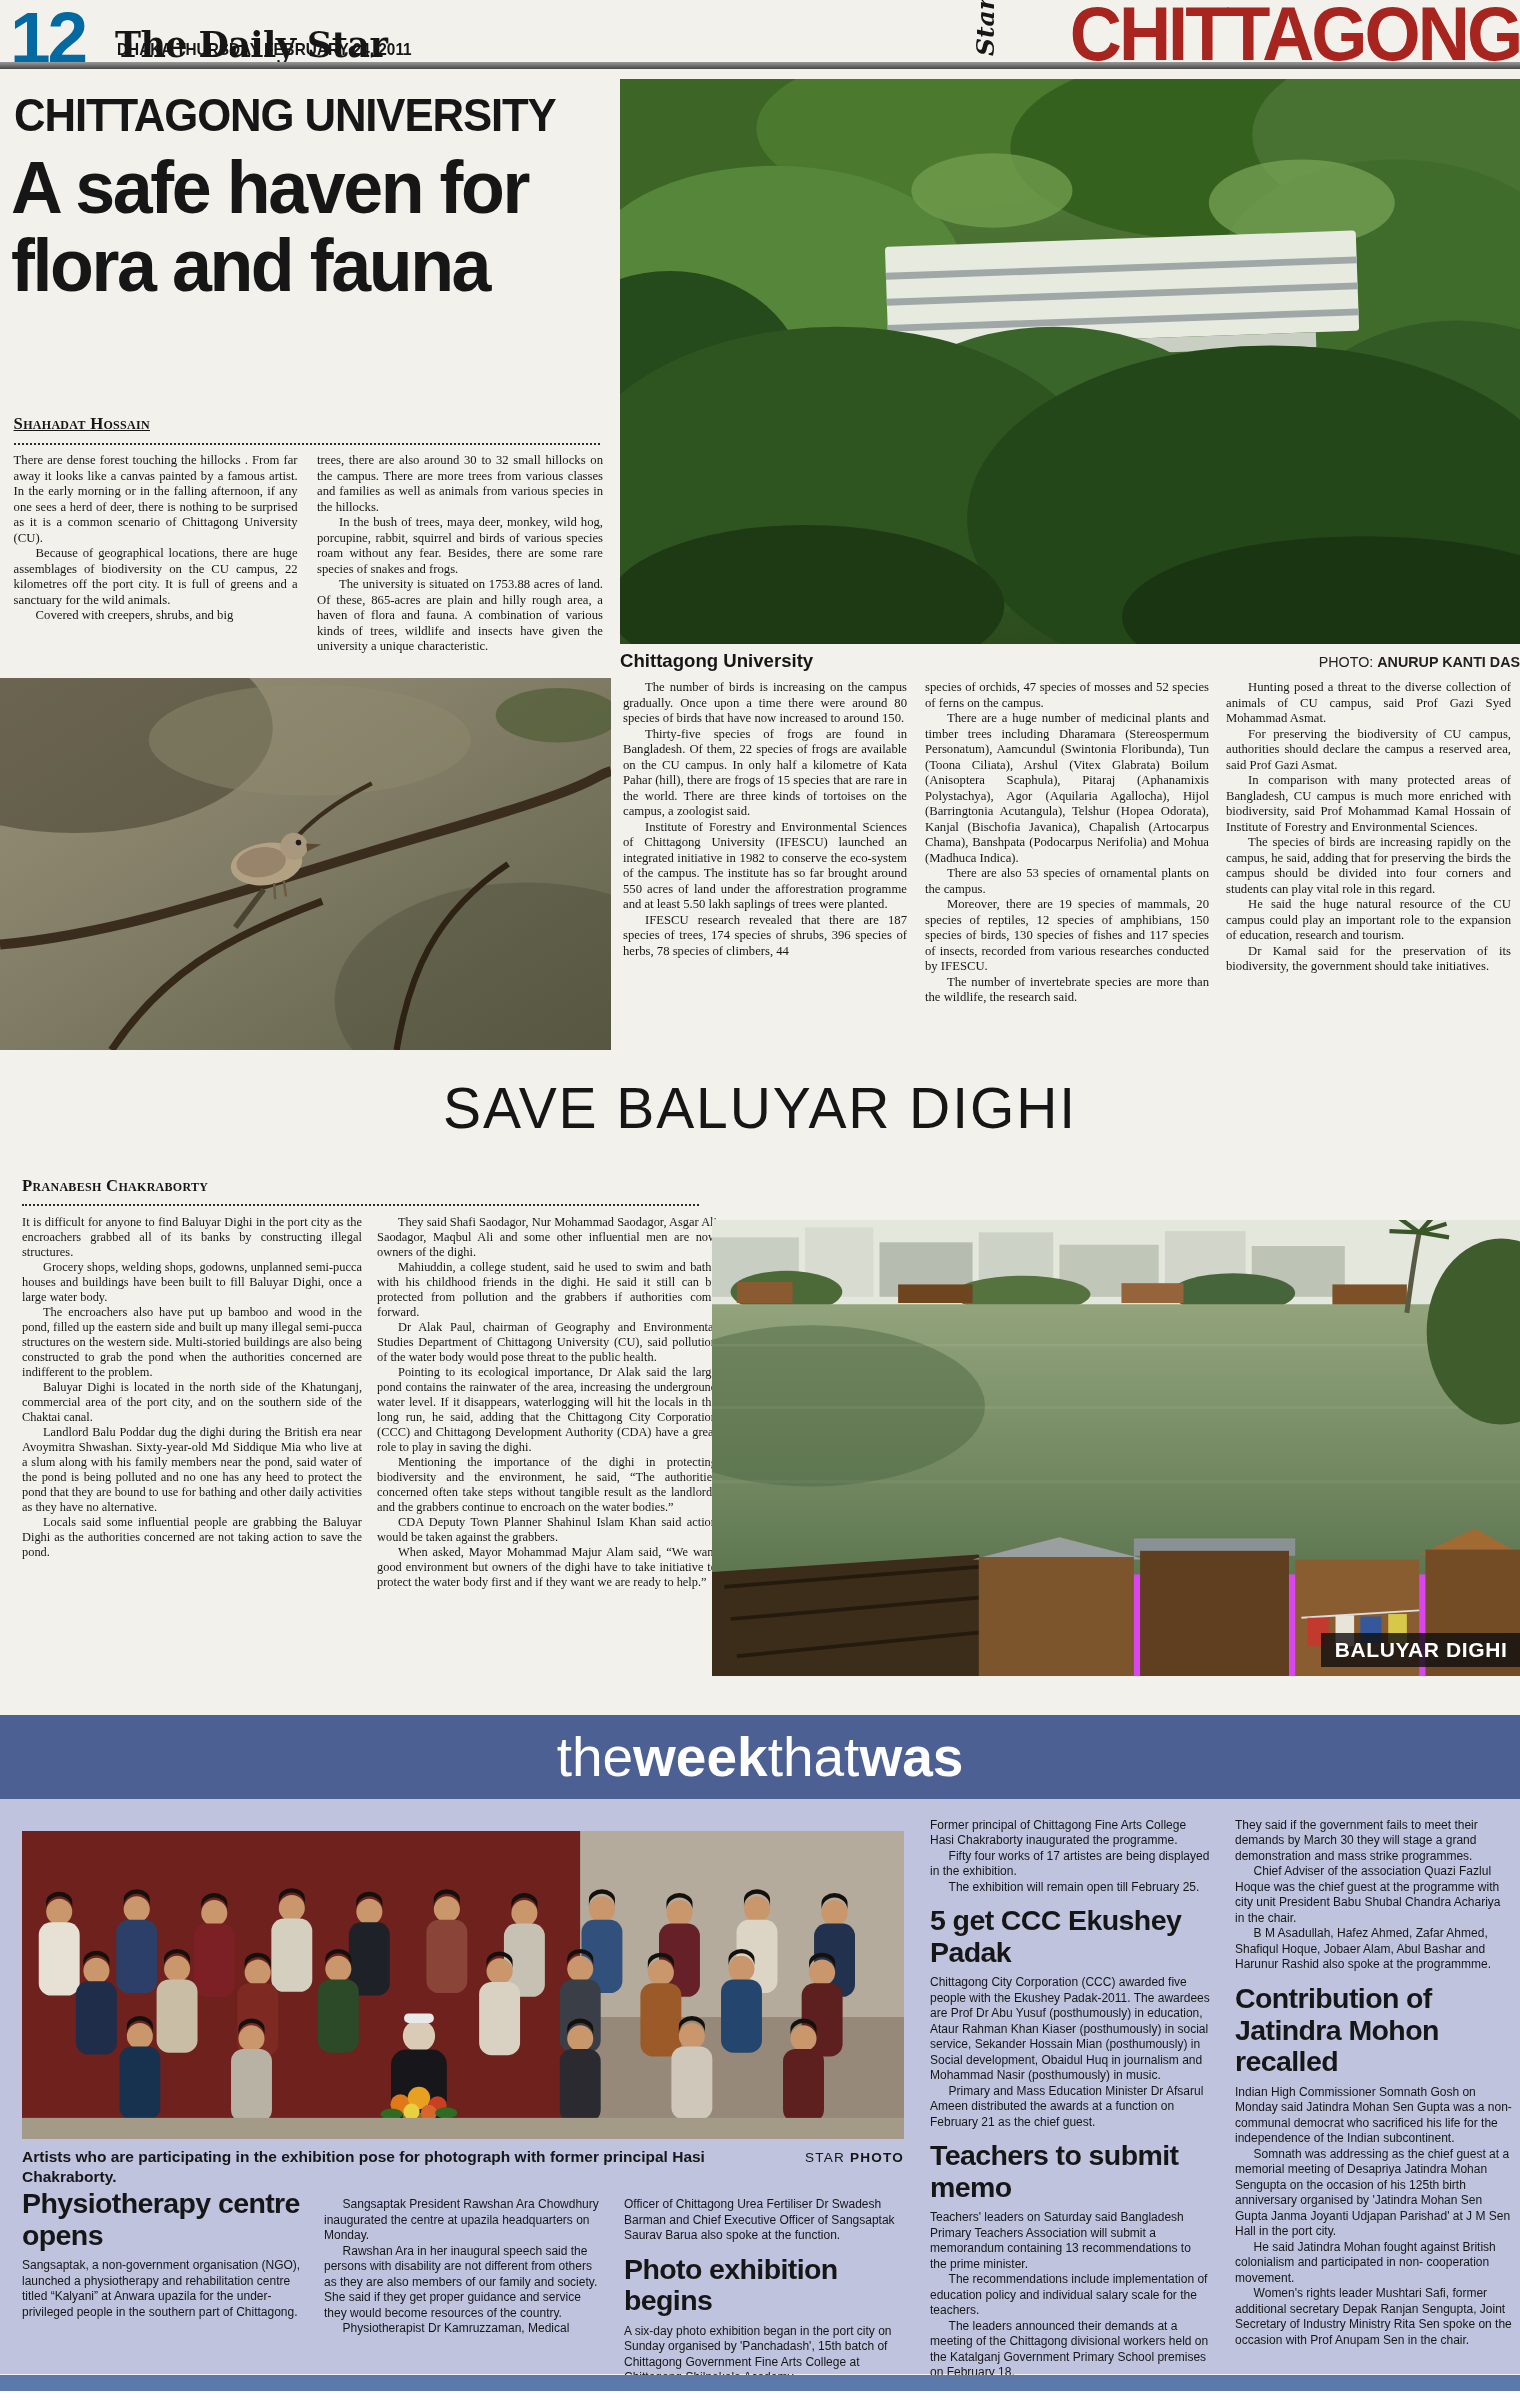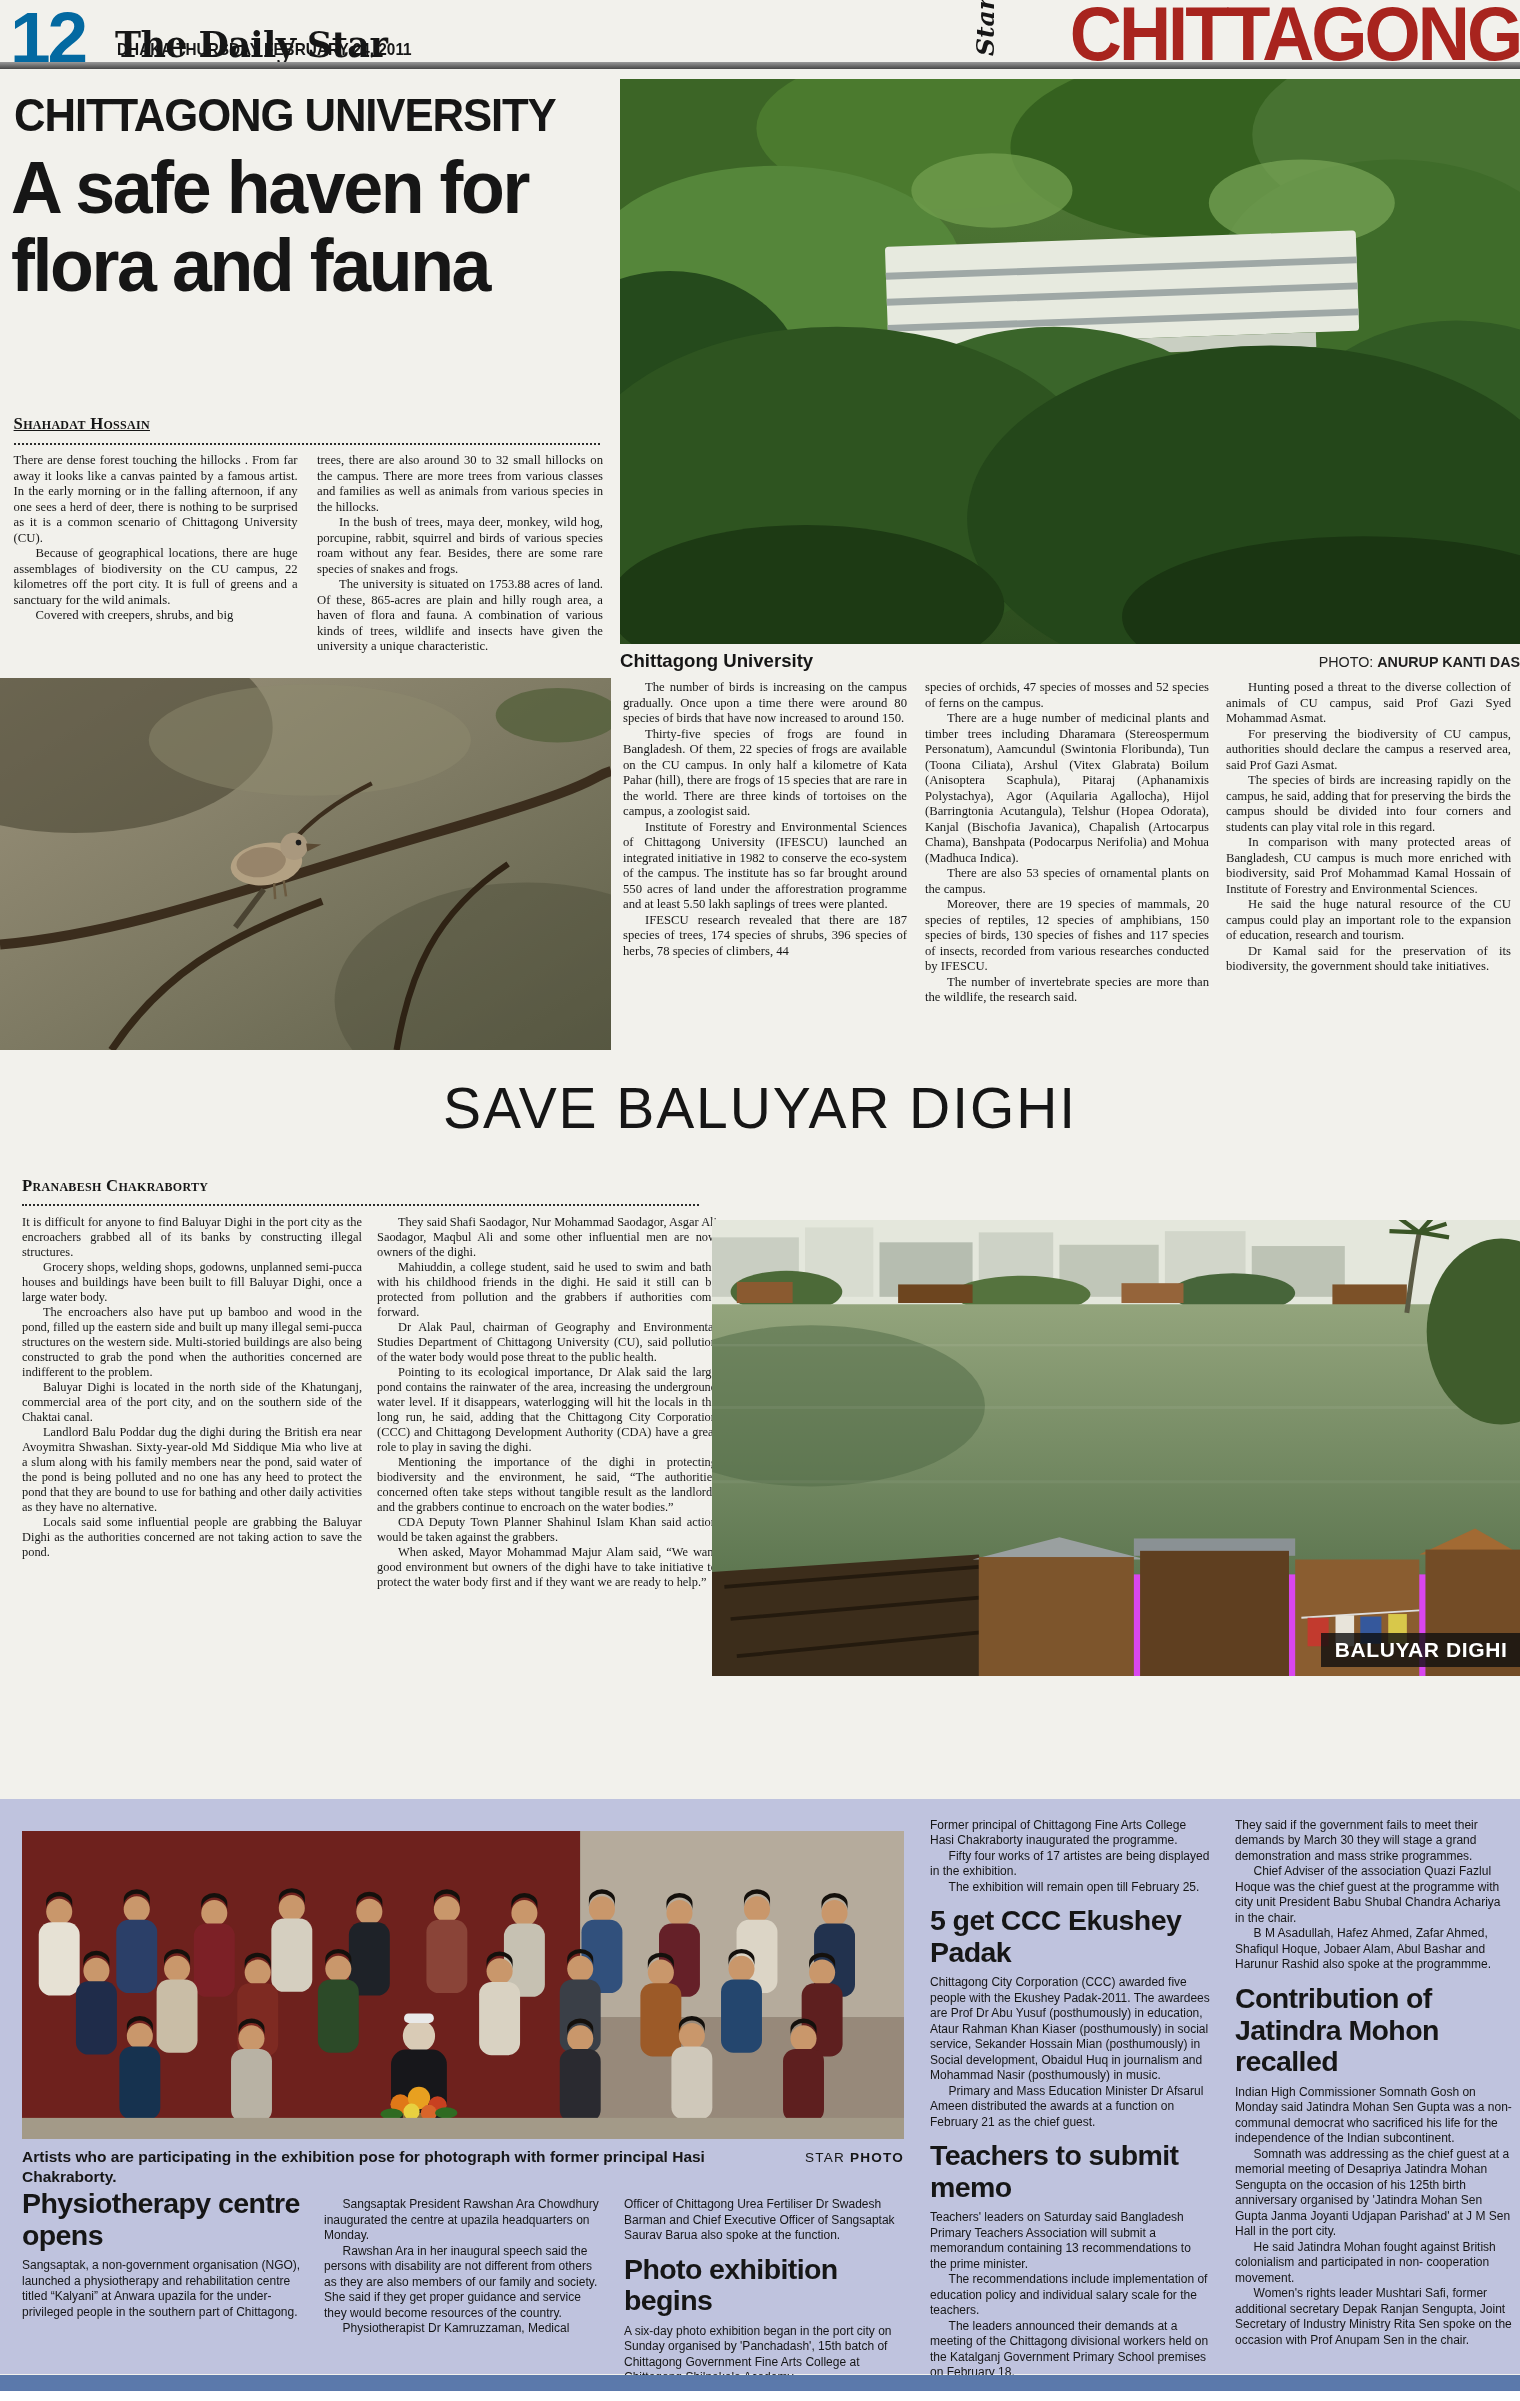--- a/index.html
+++ b/index.html
@@ -189,22 +189,22 @@
   <div class="serifcol c4">
     <p>species of orchids, 47 species of mosses and 52 species of ferns on the campus.</p>
     <p class="ind">There are a huge number of medicinal plants and timber trees including Dharamara (Stereospermum Personatum), Aamcundul (Swintonia Floribunda), Tun (Toona Ciliata), Arshul (Vitex Glabrata) Boilum (Anisoptera Scaphula), Pitaraj (Aphanamixis Polystachya), Agor (Aquilaria Agallocha), Hijol (Barringtonia Acutangula), Telshur (Hopea Odorata), Kanjal (Bischofia Javanica), Chapalish (Artocarpus Chama), Banshpata (Podocarpus Nerifolia) and Mohua (Madhuca Indica).</p>
     <p class="ind">There are also 53 species of ornamental plants on the campus.</p>
     <p class="ind">Moreover, there are 19 species of mammals, 20 species of reptiles, 12 species of amphibians, 150 species of birds, 130 species of fishes and 117 species of insects, recorded from various researches conducted by IFESCU.</p>
     <p class="ind">The number of invertebrate species are more than the wildlife, the research said.</p>
   </div>
   <div class="serifcol c5">
     <p class="ind">Hunting posed a threat to the diverse collection of animals of CU campus, said Prof Gazi Syed Mohammad Asmat.</p>
     <p class="ind">For preserving the biodiversity of CU campus, authorities should declare the campus a reserved area, said Prof Gazi Asmat.</p>
+    <p class="ind">In comparison with many protected areas of Bangladesh, CU campus is much more enriched with biodiversity, said Prof Mohammad Kamal Hossain of Institute of Forestry and Environmental Sciences.</p>
     <p class="ind">The species of birds are increasing rapidly on the campus, he said, adding that for preserving the birds the campus should be divided into four corners and students can play vital role in this regard.</p>
-    <p class="ind">In comparison with many protected areas of Bangladesh, CU campus is much more enriched with biodiversity, said Prof Mohammad Kamal Hossain of Institute of Forestry and Environmental Sciences.</p>
     <p class="ind">He said the huge natural resource of the CU campus could play an important role to the expansion of education, research and tourism.</p>
     <p class="ind">Dr Kamal said for the preservation of its biodiversity, the government should take initiatives.</p>
   </div>
 
   <div class="h2">SAVE BALUYAR DIGHI</div>
   <div class="byline byline2">Pranabesh Chakraborty</div>
   <div class="dotrule rule2"></div>
 
   <div class="a2col a2c1">
     <p>It is difficult for anyone to find Baluyar Dighi in the port city as the encroachers grabbed all of its banks by constructing illegal structures.</p>
@@ -266,20 +266,23 @@
       <rect x="1150" y="532" width="154" height="204" fill="#734c26"></rect>
       <line x1="950" y1="642" x2="1140" y2="630" stroke="#ddd" stroke-width="3"></line>
       <rect x="960" y="642" width="34" height="46" fill="#c23a2e"></rect>
       <rect x="1005" y="638" width="30" height="50" fill="#e8e4da"></rect>
       <rect x="1045" y="640" width="34" height="44" fill="#35589c"></rect>
       <rect x="1090" y="636" width="30" height="48" fill="#d8c84a"></rect>
     </svg>
     <div class="pondlabel">BALUYAR DIGHI</div>
   </div>
 
+  <div class="banner">
+    <span>the</span><span class="bold">week</span><span>that</span><span class="bold">was</span>
+  </div>
 
   <div class="wk">
 
     <div class="photo groupphoto">
       <svg viewBox="0 0 1422 496" preserveAspectRatio="none" aria-hidden="true">
         <defs>
           <g id="fg">
             <circle cx="0" cy="0" r="21" fill="#c9976b"></circle>
             <path d="M-21,-4 a21,21 0 0 1 42,0 l0,-12 a21,16 0 0 0 -42,0 z" fill="#14100c"></path>
             <rect x="-33" y="17" width="66" height="118" rx="20" fill="currentColor"></rect>

